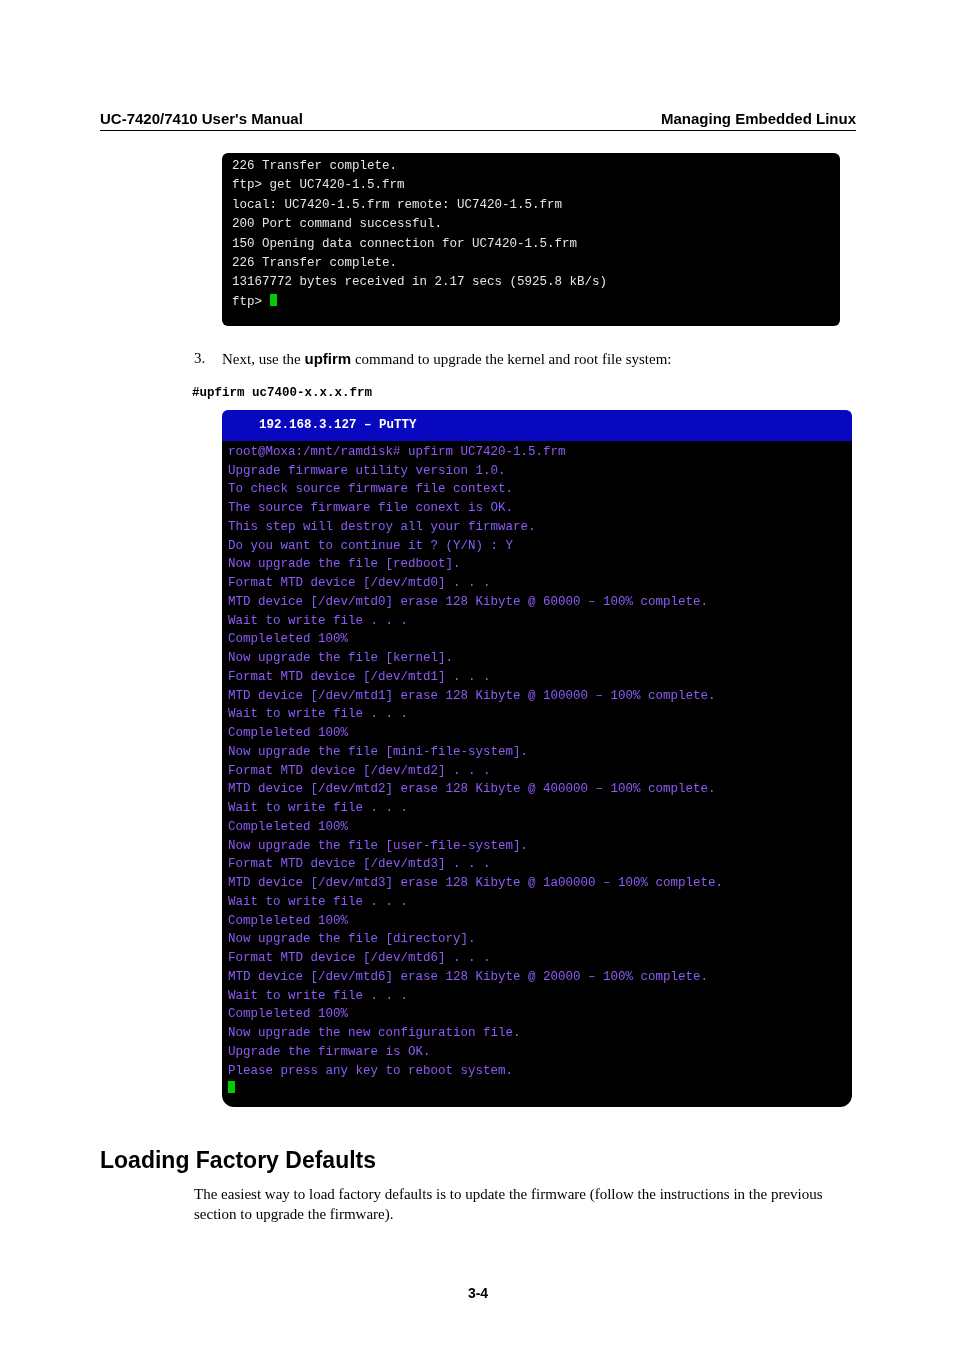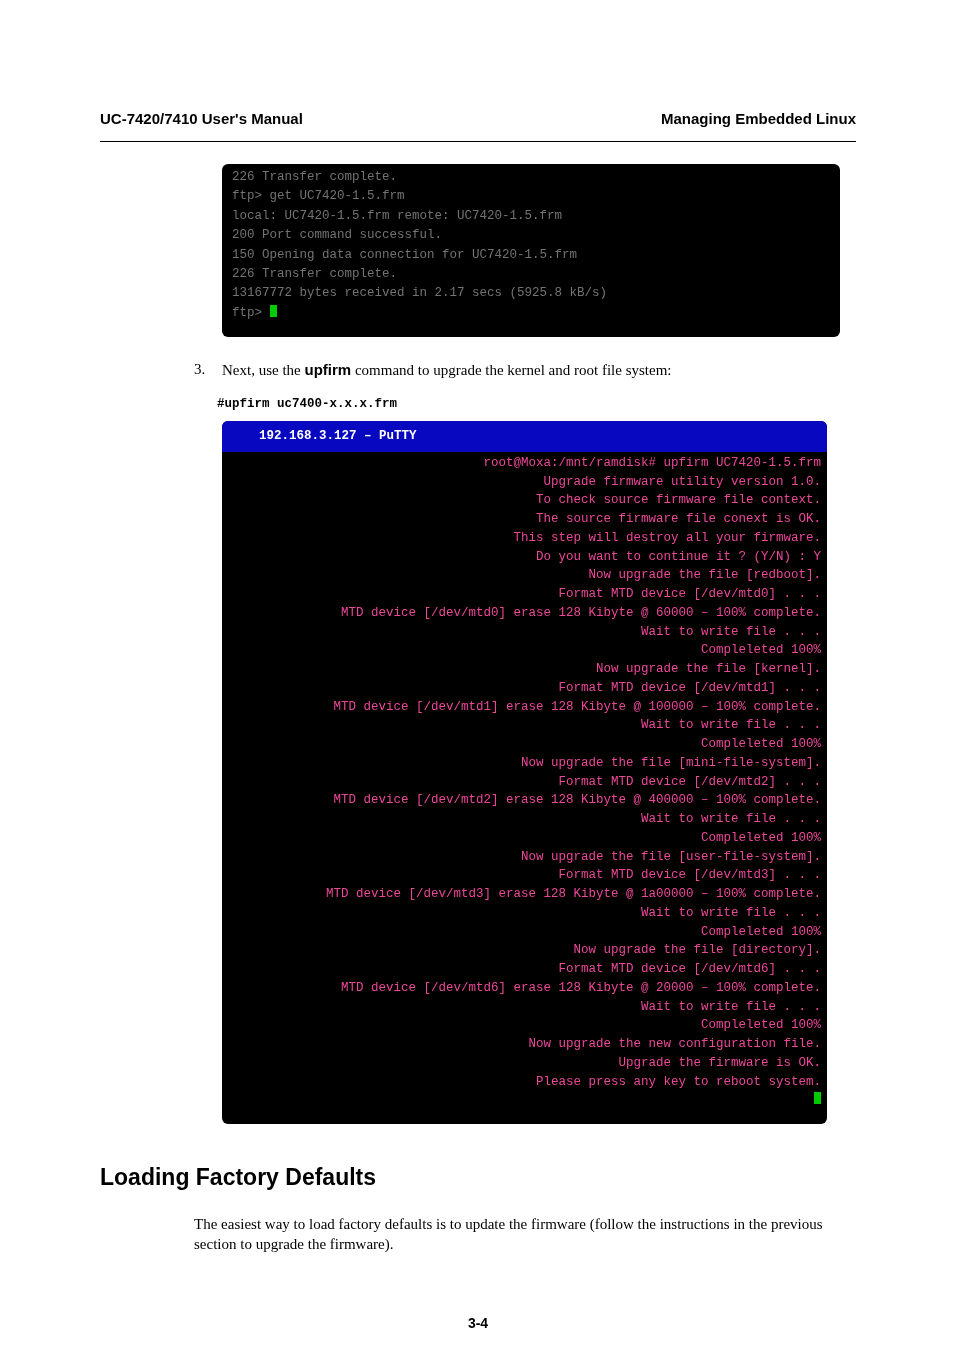--- a/index.html
+++ b/index.html
@@ -12,26 +12,26 @@
   .page {
     padding: 110px 98px 60px 100px;
   }
   .header-bar {
     display: flex;
     justify-content: space-between;
     font-family: Arial, sans-serif;
     font-size: 15px;
     font-weight: bold;
     border-bottom: 1.5px solid #000;
-    padding-bottom: 14px;
+    padding-bottom: 3px;
     margin-bottom: 22px;
   }
   .term {
     background: #000;
-    color: #737373;
+    color: #e5e5e5;
     font-family: "Courier New", monospace;
     font-size: 12.5px;
     line-height: 1.55;
     padding: 4px 10px 14px 10px;
     margin-left: 122px;
     margin-right: 16px;
     border-radius: 6px;
     white-space: pre;
   }
   .term .cursor {
@@ -48,65 +48,64 @@
   }
   .step .num { width: 28px; flex: 0 0 28px; }
   .code-inline {
     font-family: Liberation Sans, sans-serif;
     font-weight: bold;
   }
   .cmd-line {
     font-family: "Courier New", monospace;
     font-weight: bold;
     font-size: 12.5px;
-    margin-left: 117px;
+    margin-left: 92px;
     margin-top: 18px;
     margin-bottom: 10px;
   }
   .term2 {
     background: #000;
-    border-radius: 6px;
+    border-radius: 12px;
     margin-left: 122px;
-    margin-right: 29px;
-    padding-bottom: 14px;
+    margin-right: 4px;
+    padding-bottom: 8px;
     font-family: "Courier New", monospace;
     font-size: 12.5px;
     line-height: 1.5;
   }
   .term2 .titlebar {
     background: #0808c0;
     color: #fff;
     font-weight: bold;
     padding: 6px 22px;
     border-radius: 6px 6px 0 0;
     white-space: pre;
   }
   .term2 .body {
-    color: #ec4899;
+    color: #8b5cf6;
     padding: 2px 6px 0 6px;
     white-space: pre;
-    text-align: right;
   }
   .term2 .cursor {
     display: inline-block;
     width: 7px;
     height: 12px;
     background: #0c0;
     vertical-align: -1px;
   }
   h2.section {
     font-family: Arial, sans-serif;
     font-size: 23px;
     font-weight: bold;
     margin: 40px 0 8px 0;
   }
   .body-para {
     font-size: 15px;
     margin-left: 94px;
-    margin-top: 23px;
+    margin-top: 10px;
     line-height: 1.35;
   }
   .page-num {
     text-align: center;
     font-family: Arial, sans-serif;
     font-weight: bold;
     font-size: 14px;
     margin-top: 60px;
   }
 </style>

